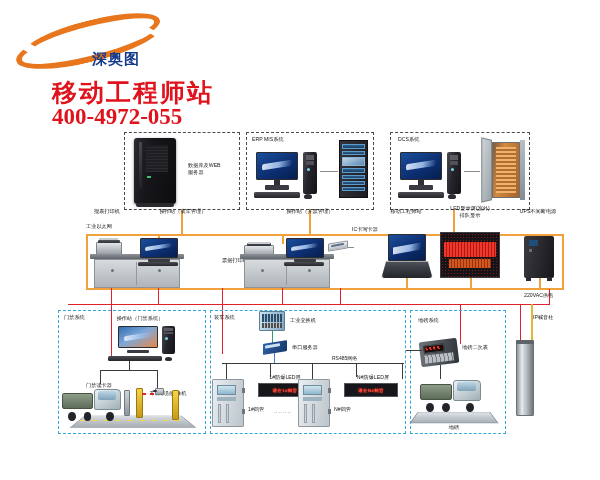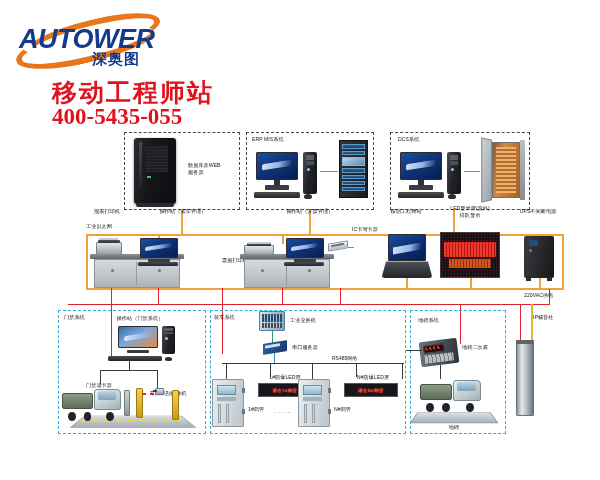--- a/index.html
+++ b/index.html
@@ -251,26 +251,25 @@
 
   .conn-lbl{position:absolute;font-size:5px;color:#1b1b1d;white-space:nowrap;}
   .dots{position:absolute;font-size:5px;color:#3a3a3c;letter-spacing:1.2px;}
 </style>
 </head>
 <body>
 
 <div id="logo">
   <div class="swoosh"></div>
   <div class="swoosh2"></div>
-  <div class="word">AUTOWER</div>
   <div class="cn">深奥图</div>
 </div>
 
 <div id="title">移动工程师站</div>
-<div id="phone">400-5435-055</div>
+<div id="phone">400-4972-055</div>
 
 <div id="diagram">
 
   <div class="dash-box" style="left:124px;top:14px;width:116px;height:78px;"></div>
   <div class="dev tower" style="left:134px;top:20px;width:42px;height:66px;">
     <div class="slit"></div>
       <div class="pn"></div>
       <div class="led"></div>
       <div class="base"></div>
   </div>

